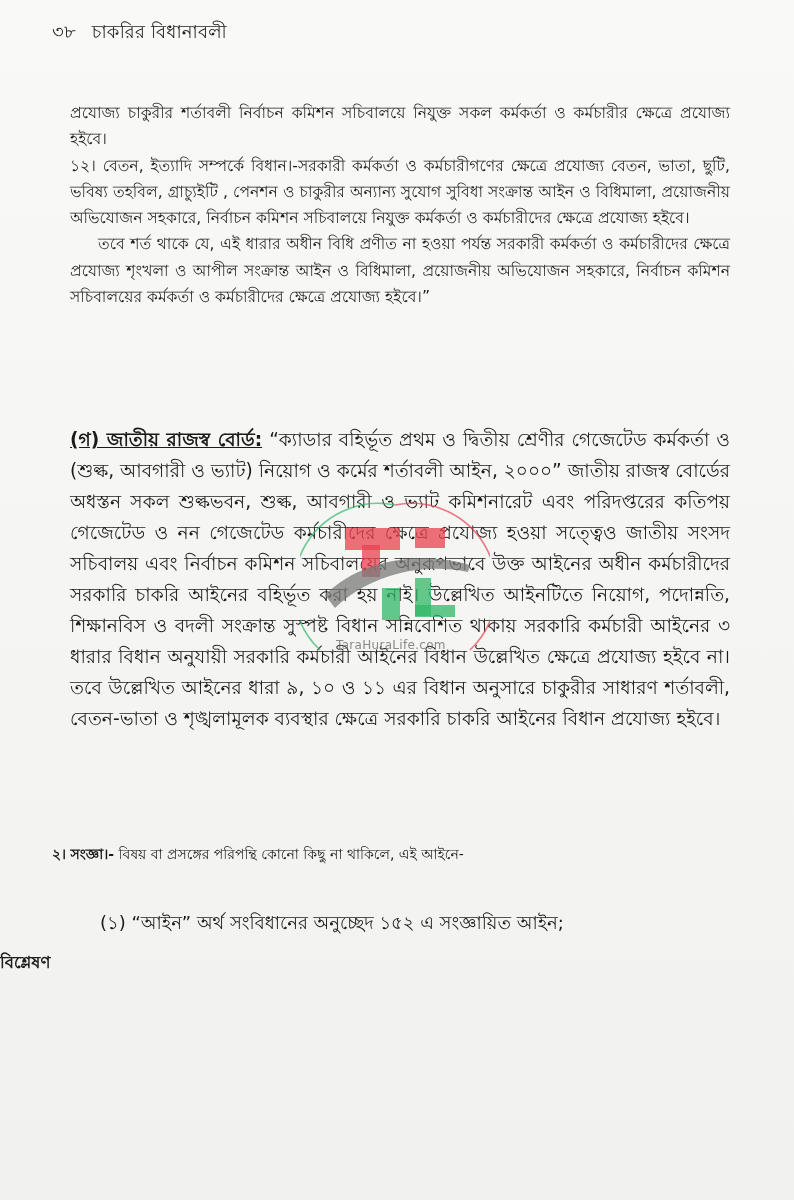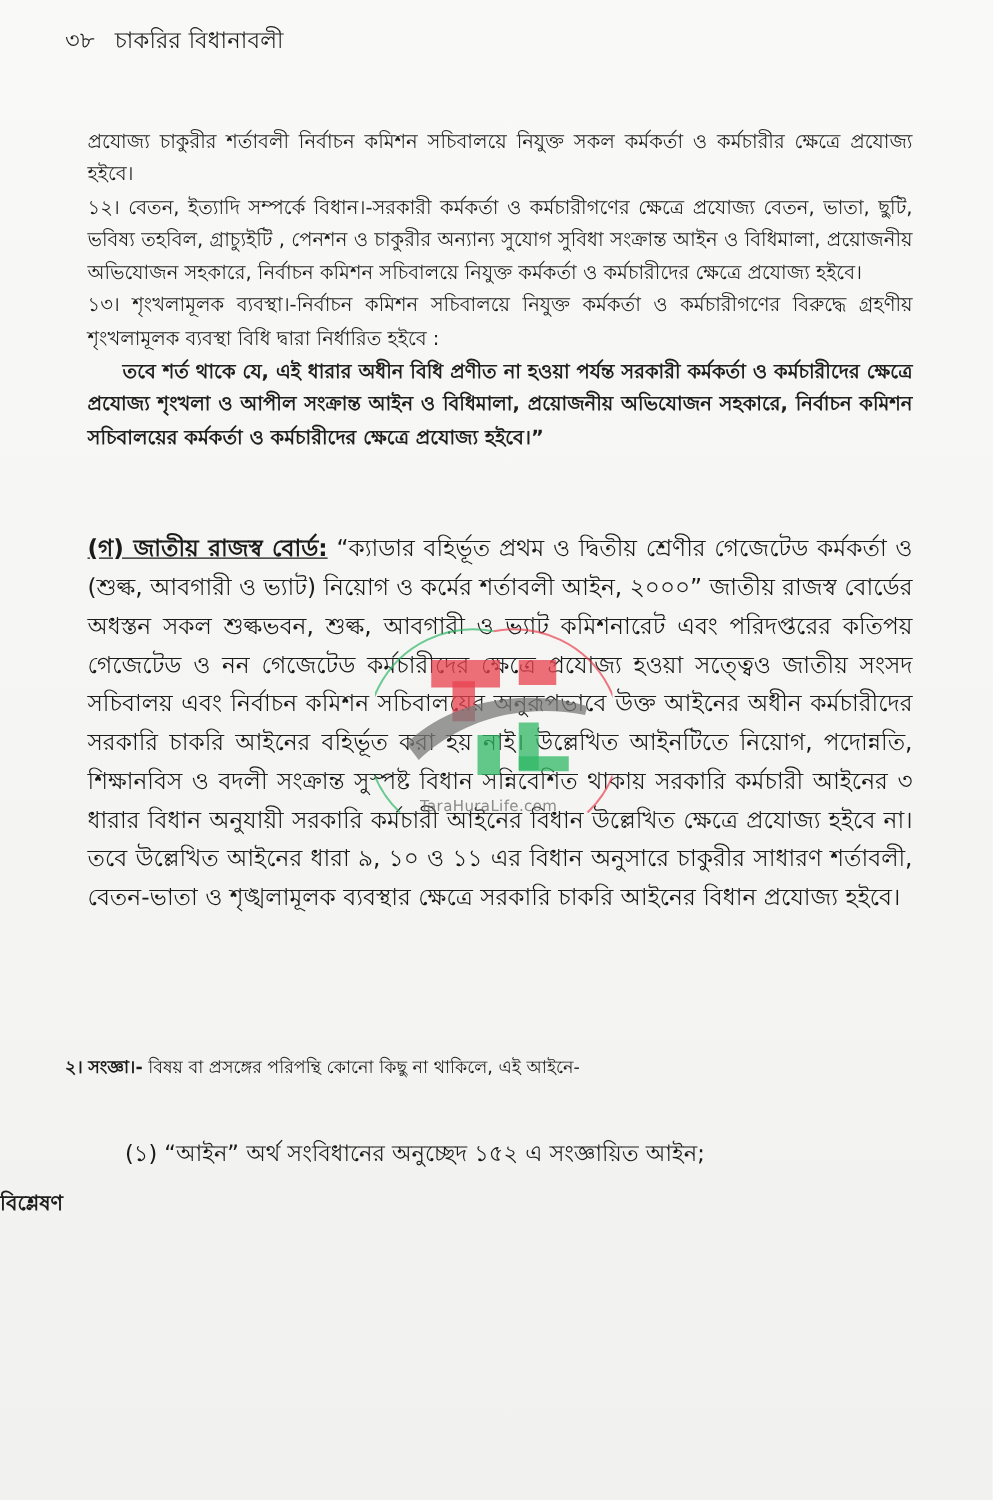--- a/index.html
+++ b/index.html
@@ -18,21 +18,21 @@
     position: absolute; left: 52px; top: 18px;
     font-size: 18px; letter-spacing: 0.2px; color: #222;
   }
   .running-head .pg { margin-right: 10px; }
   .content { position: absolute; left: 70px; width: 660px; }
   .para {
     font-size: 15.6px; line-height: 26.3px; text-align: justify;
     margin: 0; color: #1f1f1f;
   }
   .para b { font-weight: normal; }
-  .indent { text-indent: 28px; font-weight: bold; }
+  .indent { text-indent: 28px; }
   .big {
     font-size: 18.6px; line-height: 31px; text-align: justify; margin: 0; color: #1b1b1b;
   }
   .big b { font-weight: bold; text-decoration: underline; }
   .sec2 { position: absolute; left: 52px; width: 692px; top: 838px; }
   .sec2 p { font-size: 14px; line-height: 32px; margin: 0; text-align: justify; color: #1a1a1a; }
   .def { position: absolute; left: 100px; top: 909px; font-size: 18px; color: #1a1a1a; }
   .analysis-title { position: absolute; left: 0; width: 794px; top: 950px; text-align: left; font-size: 16.5px; font-weight: bold; color: #1e1e1e; }
   .analysis { position: absolute; left: 70px; width: 660px; top: 982px; }
   .watermark { position: absolute; left: 300px; top: 500px; width: 190px; height: 170px; pointer-events: none; }
@@ -44,21 +44,20 @@
 <div class="page">
 
   <div class="running-head">
     <span class="pg">৩৮</span>
     <span>চাকরির বিধানাবলী</span>
   </div>
 
   <div class="content" style="top:100px;">
     <p class="para">প্রযোজ্য চাকুরীর শর্তাবলী নির্বাচন কমিশন সচিবালয়ে নিযুক্ত সকল কর্মকর্তা ও কর্মচারীর ক্ষেত্রে প্রযোজ্য হইবে।</p>
     <p class="para"><b>১২।</b> <b>বেতন, ইত্যাদি সম্পর্কে বিধান।</b><span>-সরকারী কর্মকর্তা ও কর্মচারীগণের ক্ষেত্রে প্রযোজ্য বেতন, ভাতা, ছুটি, ভবিষ্য তহবিল, গ্রাচ্যুইটি , পেনশন ও চাকুরীর অন্যান্য সুযোগ সুবিধা সংক্রান্ত আইন ও বিধিমালা, প্রয়োজনীয় অভিযোজন সহকারে, নির্বাচন কমিশন সচিবালয়ে নিযুক্ত কর্মকর্তা ও কর্মচারীদের ক্ষেত্রে প্রযোজ্য হইবে।</span></p>
-    <p class="para"><b>১৩।</b> <b>শৃংখলামূলক ব্যবস্থা।</b><span>-নির্বাচন কমিশন সচিবালয়ে নিযুক্ত কর্মকর্তা ও কর্মচারীগণের বিরুদ্ধে গ্রহণীয় শৃংখলামূলক ব্যবস্থা বিধি দ্বারা নির্ধারিত হইবে :</span></p>
     <p class="para indent">তবে শর্ত থাকে যে, এই ধারার অধীন বিধি প্রণীত না হওয়া পর্যন্ত সরকারী কর্মকর্তা ও কর্মচারীদের ক্ষেত্রে প্রযোজ্য শৃংখলা ও আপীল সংক্রান্ত আইন ও বিধিমালা, প্রয়োজনীয় অভিযোজন সহকারে, নির্বাচন কমিশন সচিবালয়ের কর্মকর্তা ও কর্মচারীদের ক্ষেত্রে প্রযোজ্য হইবে।”</p>
   </div>
 
   <div class="content" style="top:424px;">
     <p class="big"><b>(গ) জাতীয় রাজস্ব বোর্ড:</b> <span>“ক্যাডার বহির্ভূত প্রথম ও দ্বিতীয় শ্রেণীর গেজেটেড কর্মকর্তা ও (শুল্ক, আবগারী ও ভ্যাট) নিয়োগ ও কর্মের শর্তাবলী আইন, ২০০০” জাতীয় রাজস্ব বোর্ডের অধস্তন সকল শুল্কভবন, শুল্ক, আবগারী ও ভ্যাট কমিশনারেট এবং পরিদপ্তরের কতিপয় গেজেটেড ও নন গেজেটেড কর্মচারীদের ক্ষেত্রে প্রযোজ্য হওয়া সত্ত্বেও জাতীয় সংসদ সচিবালয় এবং নির্বাচন কমিশন সচিবালয়ের অনুরূপভাবে উক্ত আইনের অধীন কর্মচারীদের সরকারি চাকরি আইনের বহির্ভূত করা হয় নাই। উল্লেখিত আইনটিতে নিয়োগ, পদোন্নতি, শিক্ষানবিস ও বদলী সংক্রান্ত সুস্পষ্ট বিধান সন্নিবেশিত থাকায় সরকারি কর্মচারী আইনের ৩ ধারার বিধান অনুযায়ী সরকারি কর্মচারী আইনের বিধান উল্লেখিত ক্ষেত্রে প্রযোজ্য হইবে না। তবে উল্লেখিত আইনের ধারা ৯, ১০ ও ১১ এর বিধান অনুসারে চাকুরীর সাধারণ শর্তাবলী, বেতন-ভাতা ও শৃঙ্খলামূলক ব্যবস্থার ক্ষেত্রে সরকারি চাকরি আইনের বিধান প্রযোজ্য হইবে।</span></p>
   </div>
 
   <div class="sec2">
     <p><b>২।</b> <b>সংজ্ঞা।-</b> <span>বিষয় বা প্রসঙ্গের পরিপন্থি কোনো কিছু না থাকিলে, এই আইনে-</span></p>
   </div>

